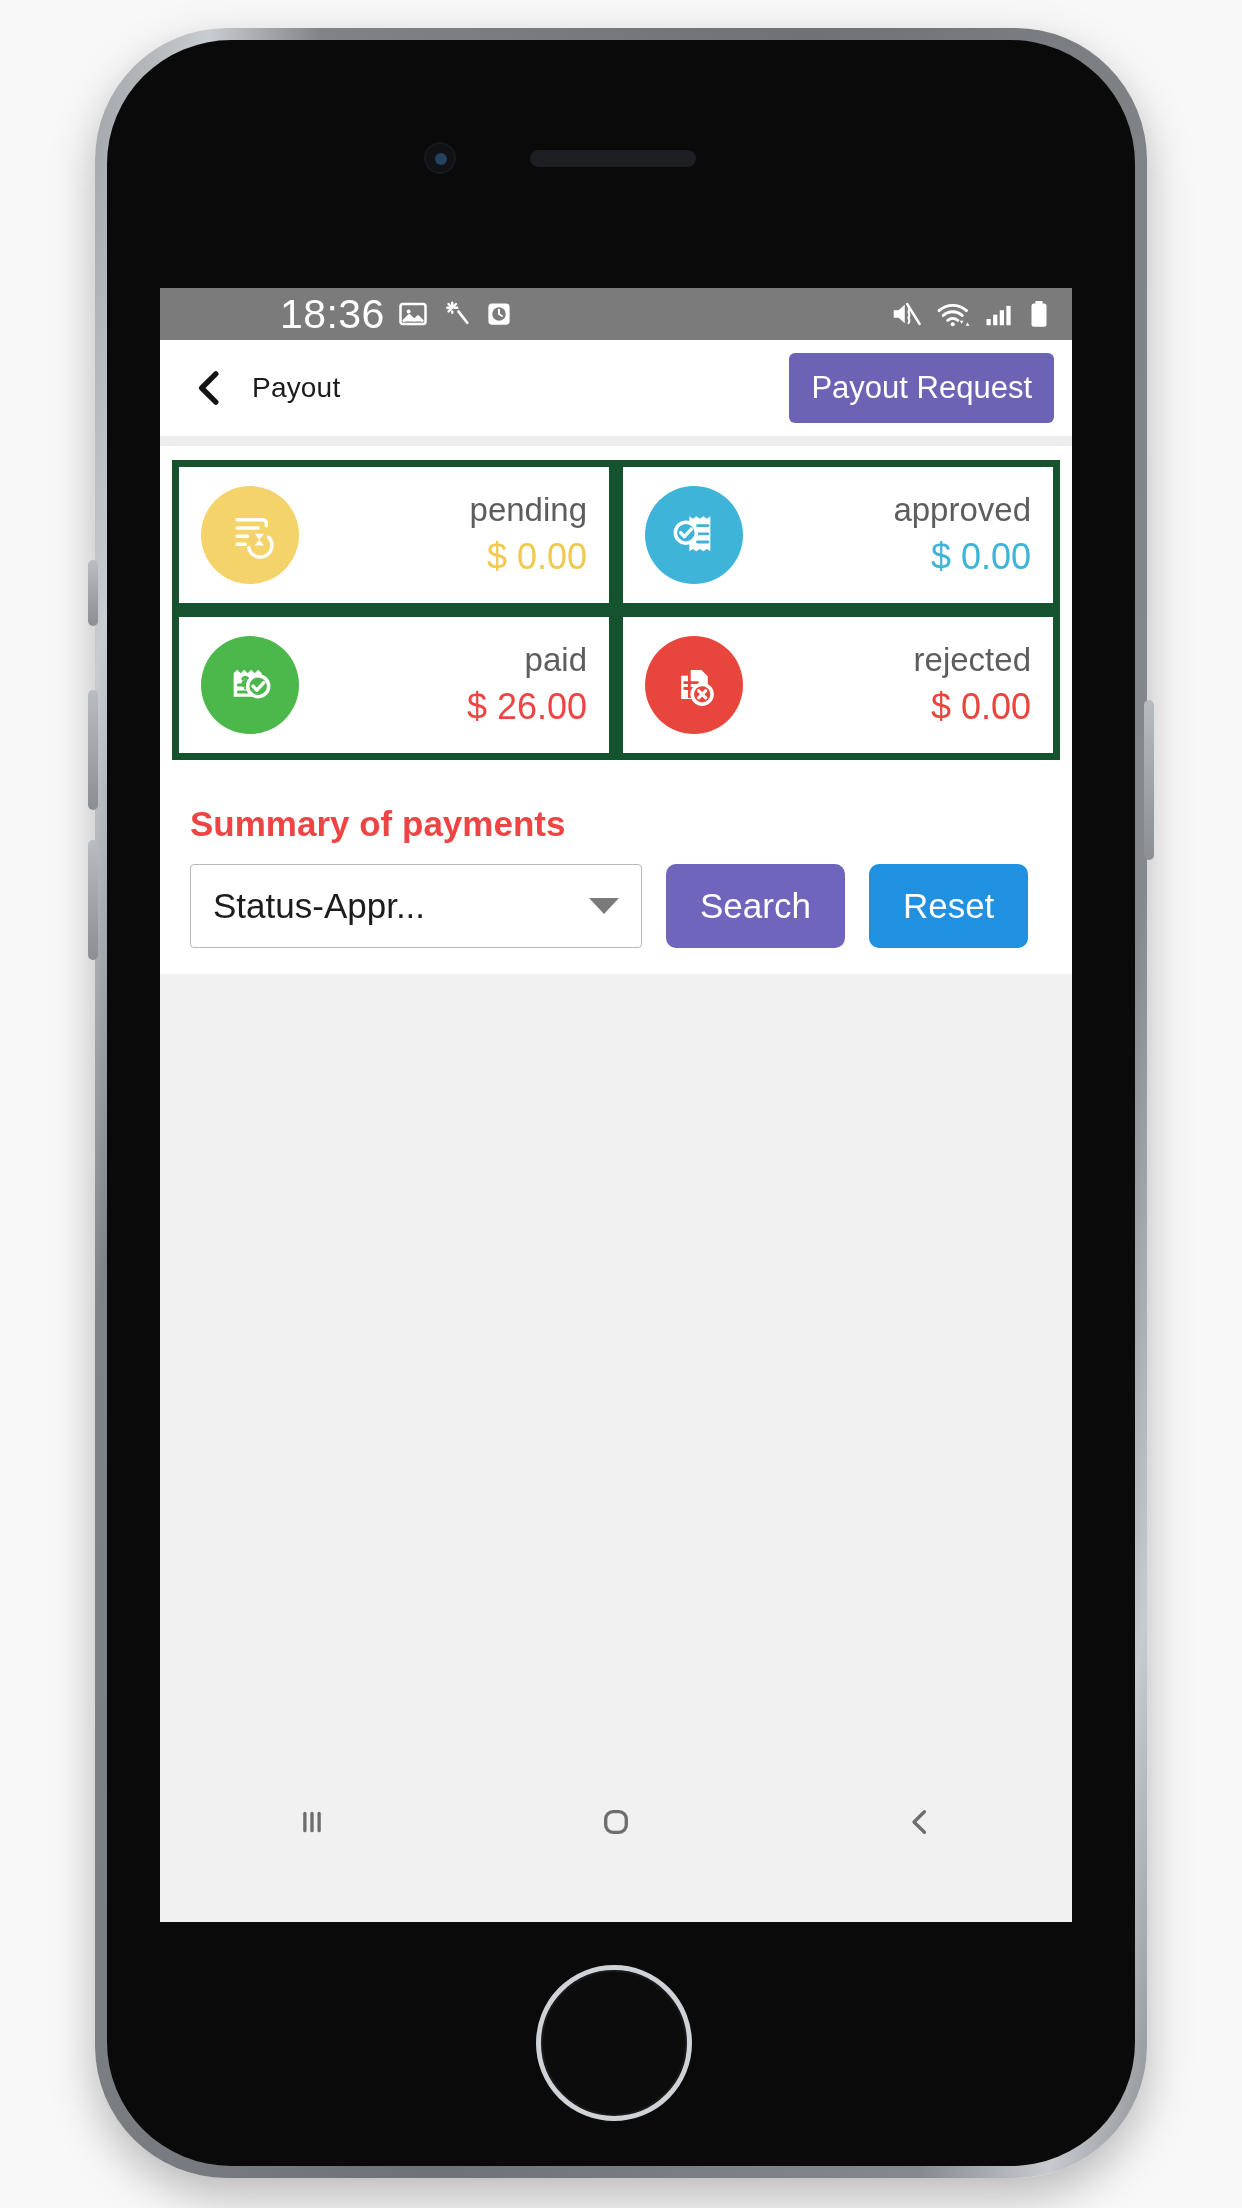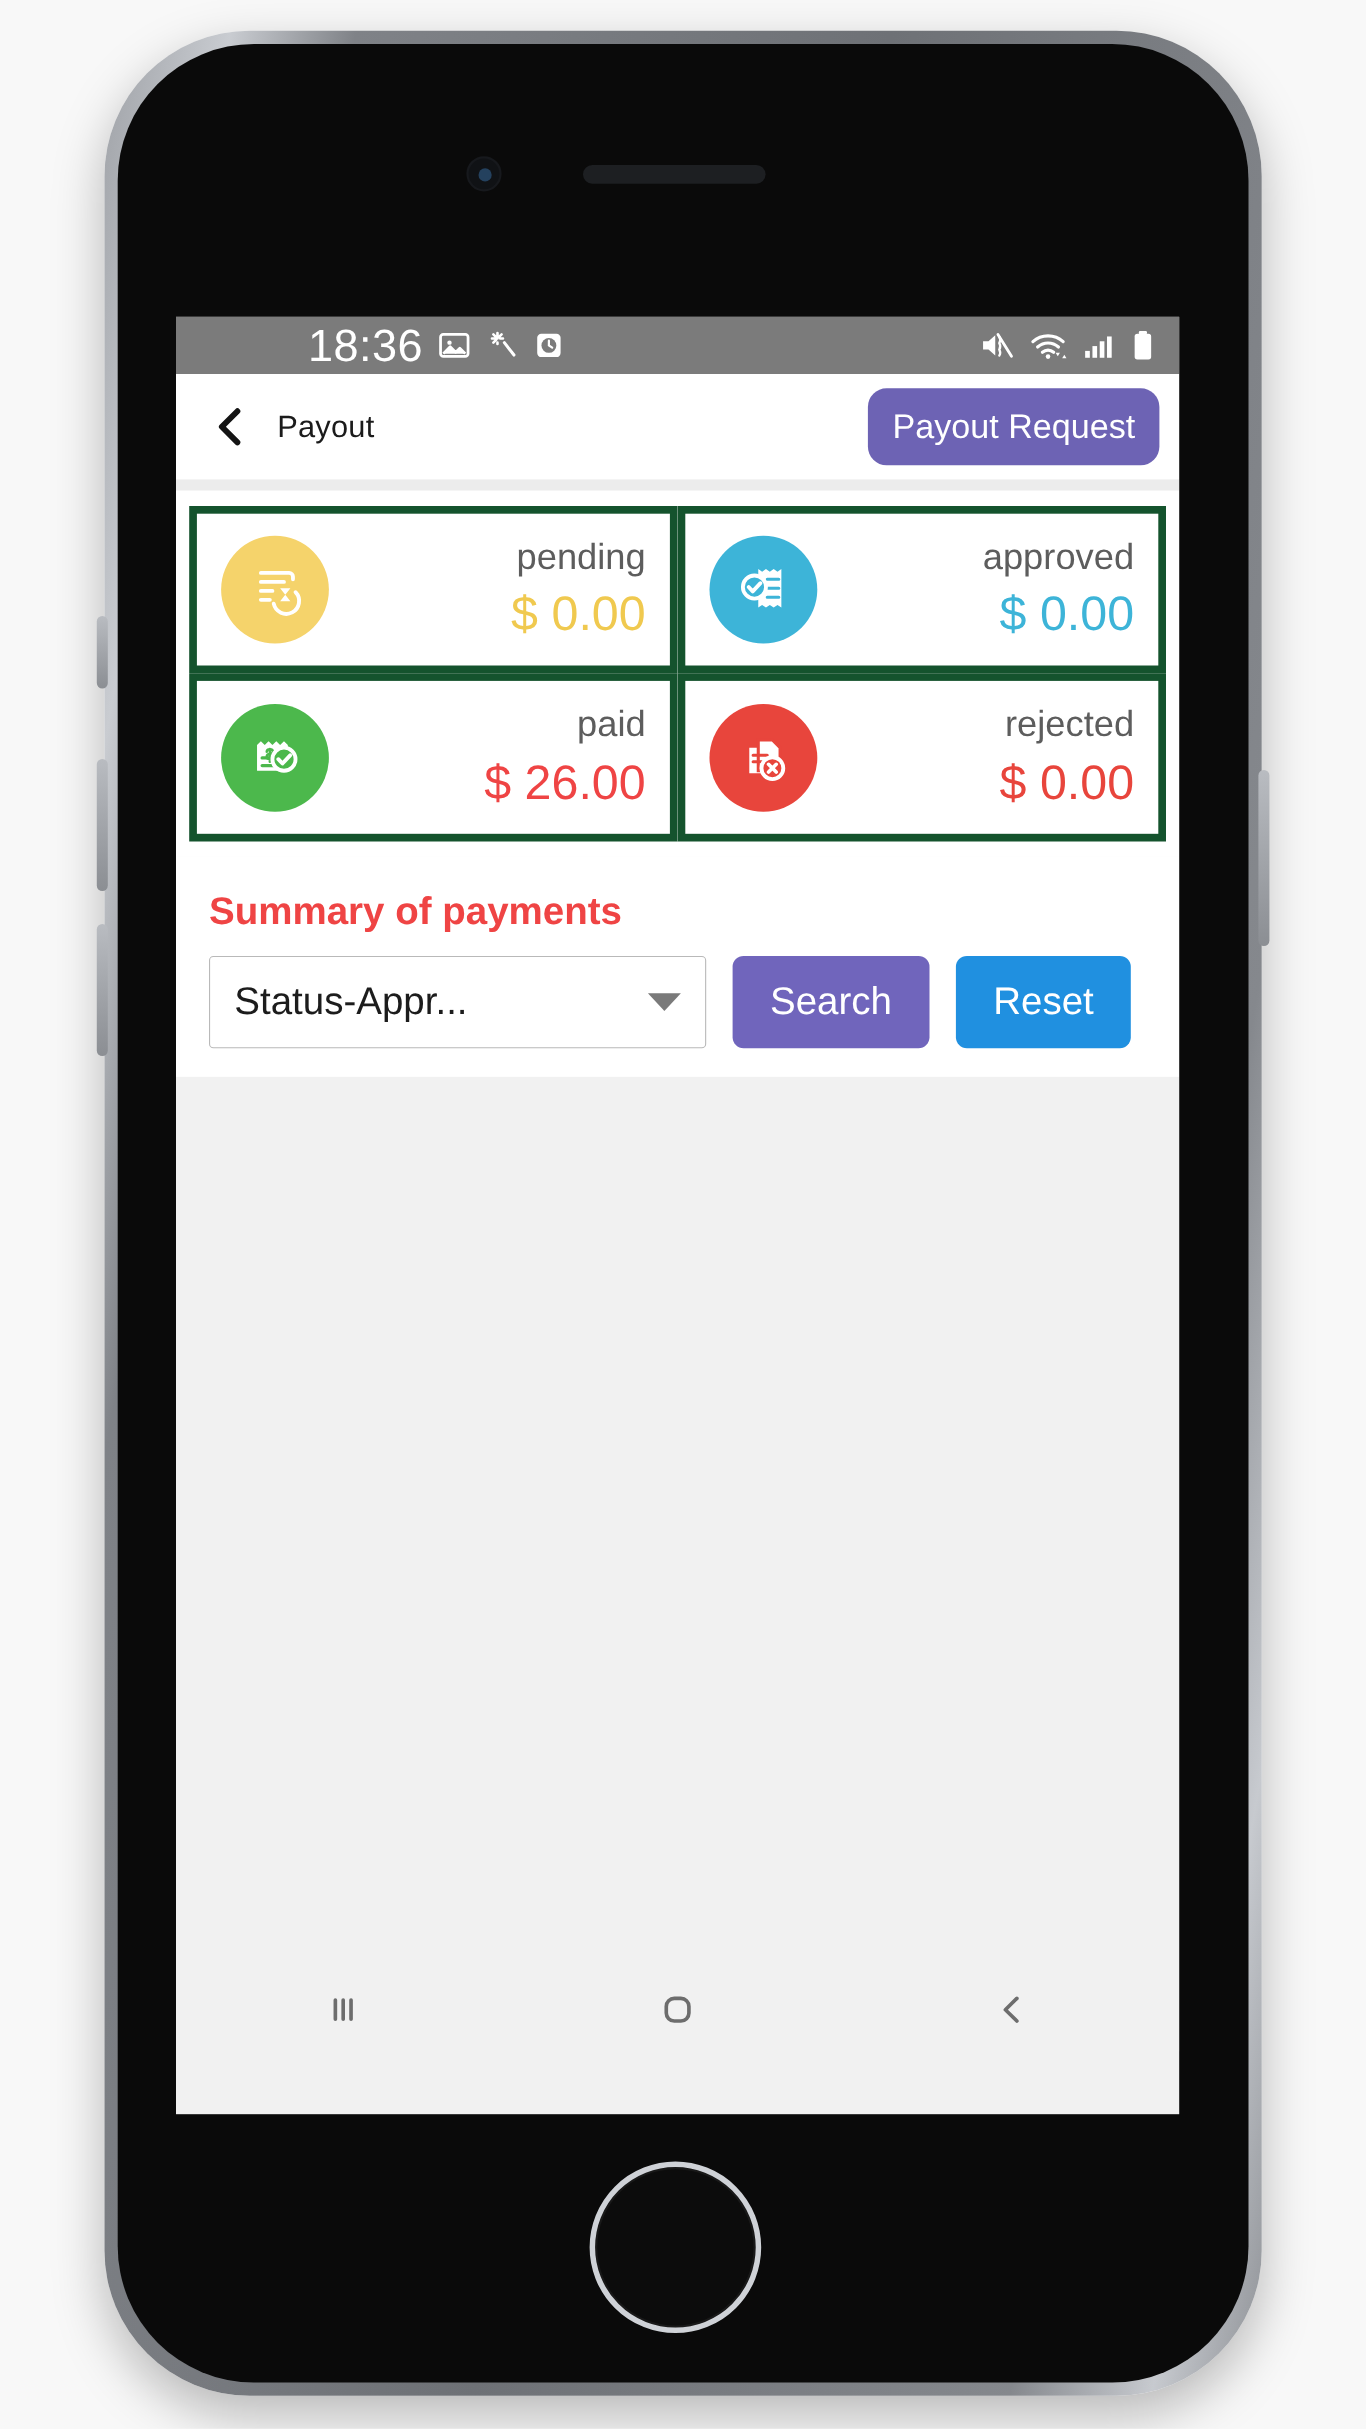--- a/index.html
+++ b/index.html
@@ -78,21 +78,21 @@
     padding: 0 18px 0 30px;
   }
   #back-chevron { width: 40px; height: 40px; flex: 0 0 auto; }
   #page-title {
     font-size: 28px; color: #1b1b1b; margin-left: 22px;
     font-family: "Liberation Sans", sans-serif; letter-spacing: .2px;
   }
   #payout-request-button {
     margin-left: auto;
     background: #6d63b4; color: #fff;
-    border: none; border-radius: 17px;
+    border: none; border-radius: 6px;
     font-size: 31px; padding: 17px 22px;
     font-family: "Liberation Sans", sans-serif;
     cursor: pointer; white-space: nowrap;
   }
 
   #divider-under-appbar { height: 10px; background: #ececec; }
 
   
   #stats-section { background: #ffffff; padding: 14px 12px 14px 12px; }
   #stats-grid { display: grid; grid-template-columns: 1fr 1fr; }
@@ -103,21 +103,21 @@
     background: #ffffff;
     min-height: 150px;
   }
   .stat-icon {
     width: 98px; height: 98px; border-radius: 50%;
     display: flex; align-items: center; justify-content: center;
     flex: 0 0 auto;
   }
   .stat-text { margin-left: auto; text-align: right; }
   .stat-label { font-size: 33px; color: #5d5d5d; line-height: 1.25; }
-  .stat-amount { font-size: 44px; line-height: 1.3; margin-top: 4px; }
+  .stat-amount { font-size: 36px; line-height: 1.3; margin-top: 4px; }
 
   
   #summary-section { background: #ffffff; padding: 4px 0 26px 0; }
   #summary-title {
     font-size: 35px; color: #ef4444; font-weight: bold;
     padding: 26px 30px 6px 30px;
     font-family: "Liberation Sans", sans-serif;
   }
   #filter-row { display: flex; align-items: center; gap: 24px; padding: 14px 0 0 30px; }
   #status-select {

